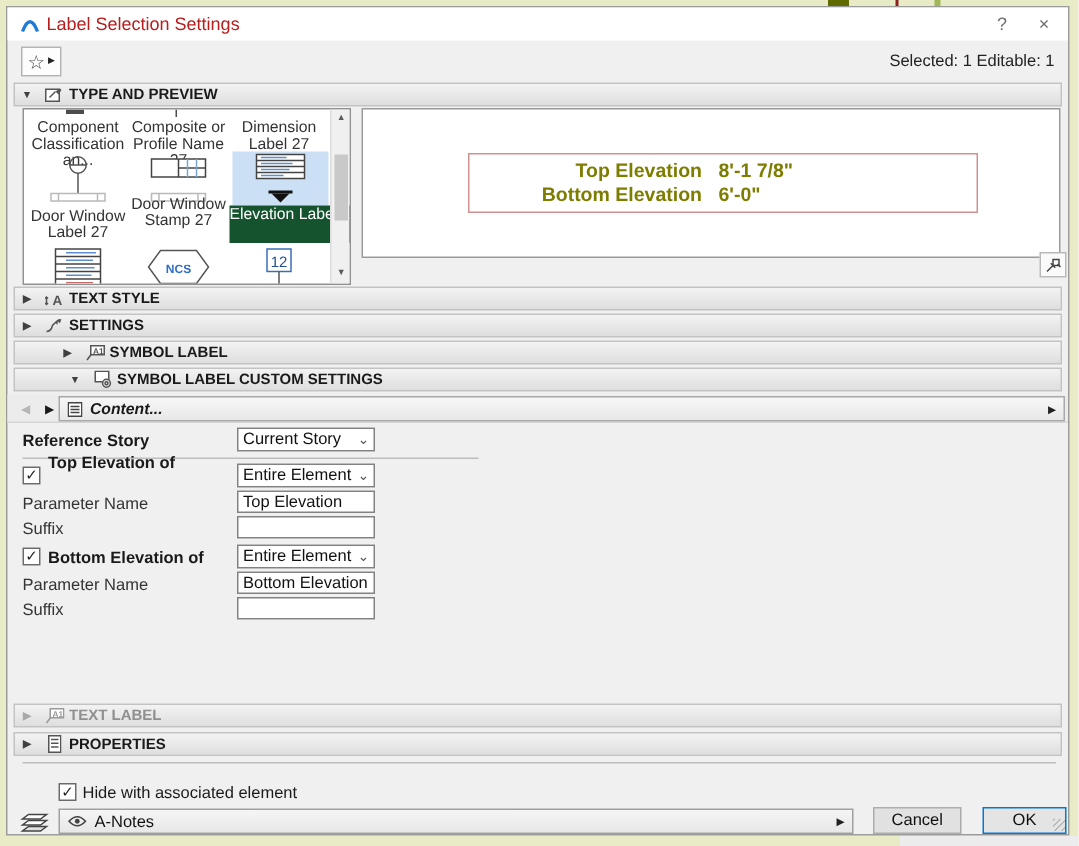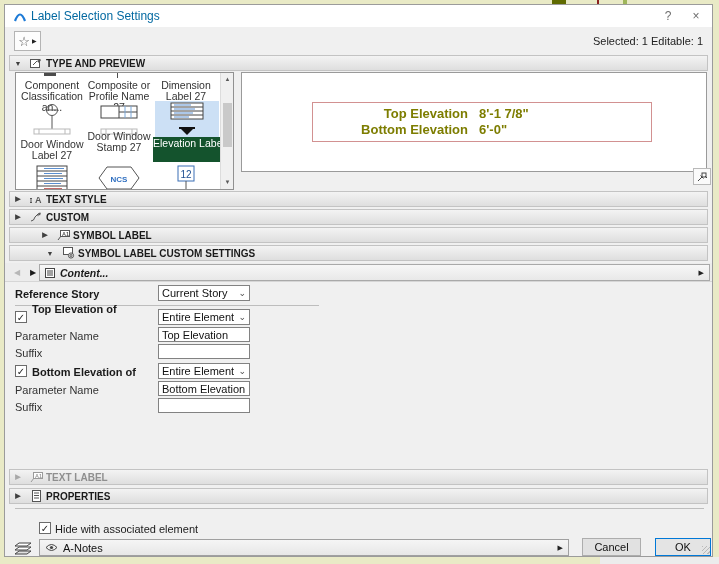--- a/index.html
+++ b/index.html
@@ -3,21 +3,21 @@
 <meta charset="utf-8">
 <style>
   * { margin:0; padding:0; box-sizing:border-box; }
   body { font-family:"Liberation Sans", sans-serif; }
   #stage { position:relative; width:719px; height:564px; background:#e9eac6; overflow:hidden; }
   .bgfrag { position:absolute; }
   #dialog { position:absolute; left:4px; top:4px; width:709px; height:553px;
             background:#f0f0f0; border:1px solid #9b9b9b; }
   
   #titlebar { position:absolute; left:0; top:0; width:707px; height:22px; background:#ffffff; }
-  #titletext { position:absolute; left:26px; top:4px; font-size:12px; color:#0369a1; }
+  #titletext { position:absolute; left:26px; top:4px; font-size:12px; color:#b91c1c; }
   .wbtn { position:absolute; top:0; width:28px; height:22px; text-align:center; line-height:22px;
           font-size:12px; color:#6e6e6e; }
   
   #favbtn { position:absolute; left:9px; top:26px; width:27px; height:20px; background:#fdfdfd;
             border:1px solid #b4b4b4; display:flex; align-items:center; justify-content:center; gap:2px; }
   #favstar { font-size:13px; color:#4a4a4a; line-height:1; }
   .tinyarrow { font-size:6px; color:#222; line-height:1; }
   #selstatus { position:absolute; right:9px; top:30px; font-size:11px; color:#222; }
   
   .hdr { position:absolute; left:4px; width:699px; height:16px;
@@ -257,21 +257,21 @@
       <span>TEXT STYLE</span>
     </div>
     <div class="hdr" style="top:204px;">
       <span class="harr">▶</span>
       <span class="hico">
         <svg width="13" height="11" viewBox="0 0 13 11">
             <path d="M1,9 Q4,9 5,5 L8,2 M8,2 l2,-1 M8,2 l0,2.2" stroke="#555" fill="none"></path>
             <path d="M8,2 l3,-1.5 -1,3 z" fill="#555"></path>
           </svg>
       </span>
-      <span>CUSTOM</span>
+      <span>SETTINGS</span>
     </div>
     <div class="hdr" style="top:222px;padding-left:27px;">
       <span class="harr">▶</span>
       <span class="hico">
         <svg width="13" height="11" viewBox="0 0 13 11">
             <rect x="3.5" y="0.5" width="9" height="6" fill="#fff" stroke="#555"></rect>
             <path d="M1,10 L4,6" stroke="#555"></path>
             <text x="5" y="6" font-size="5.5" fill="#555" font-family="Liberation Sans, sans-serif">A1</text>
           </svg>
       </span>

